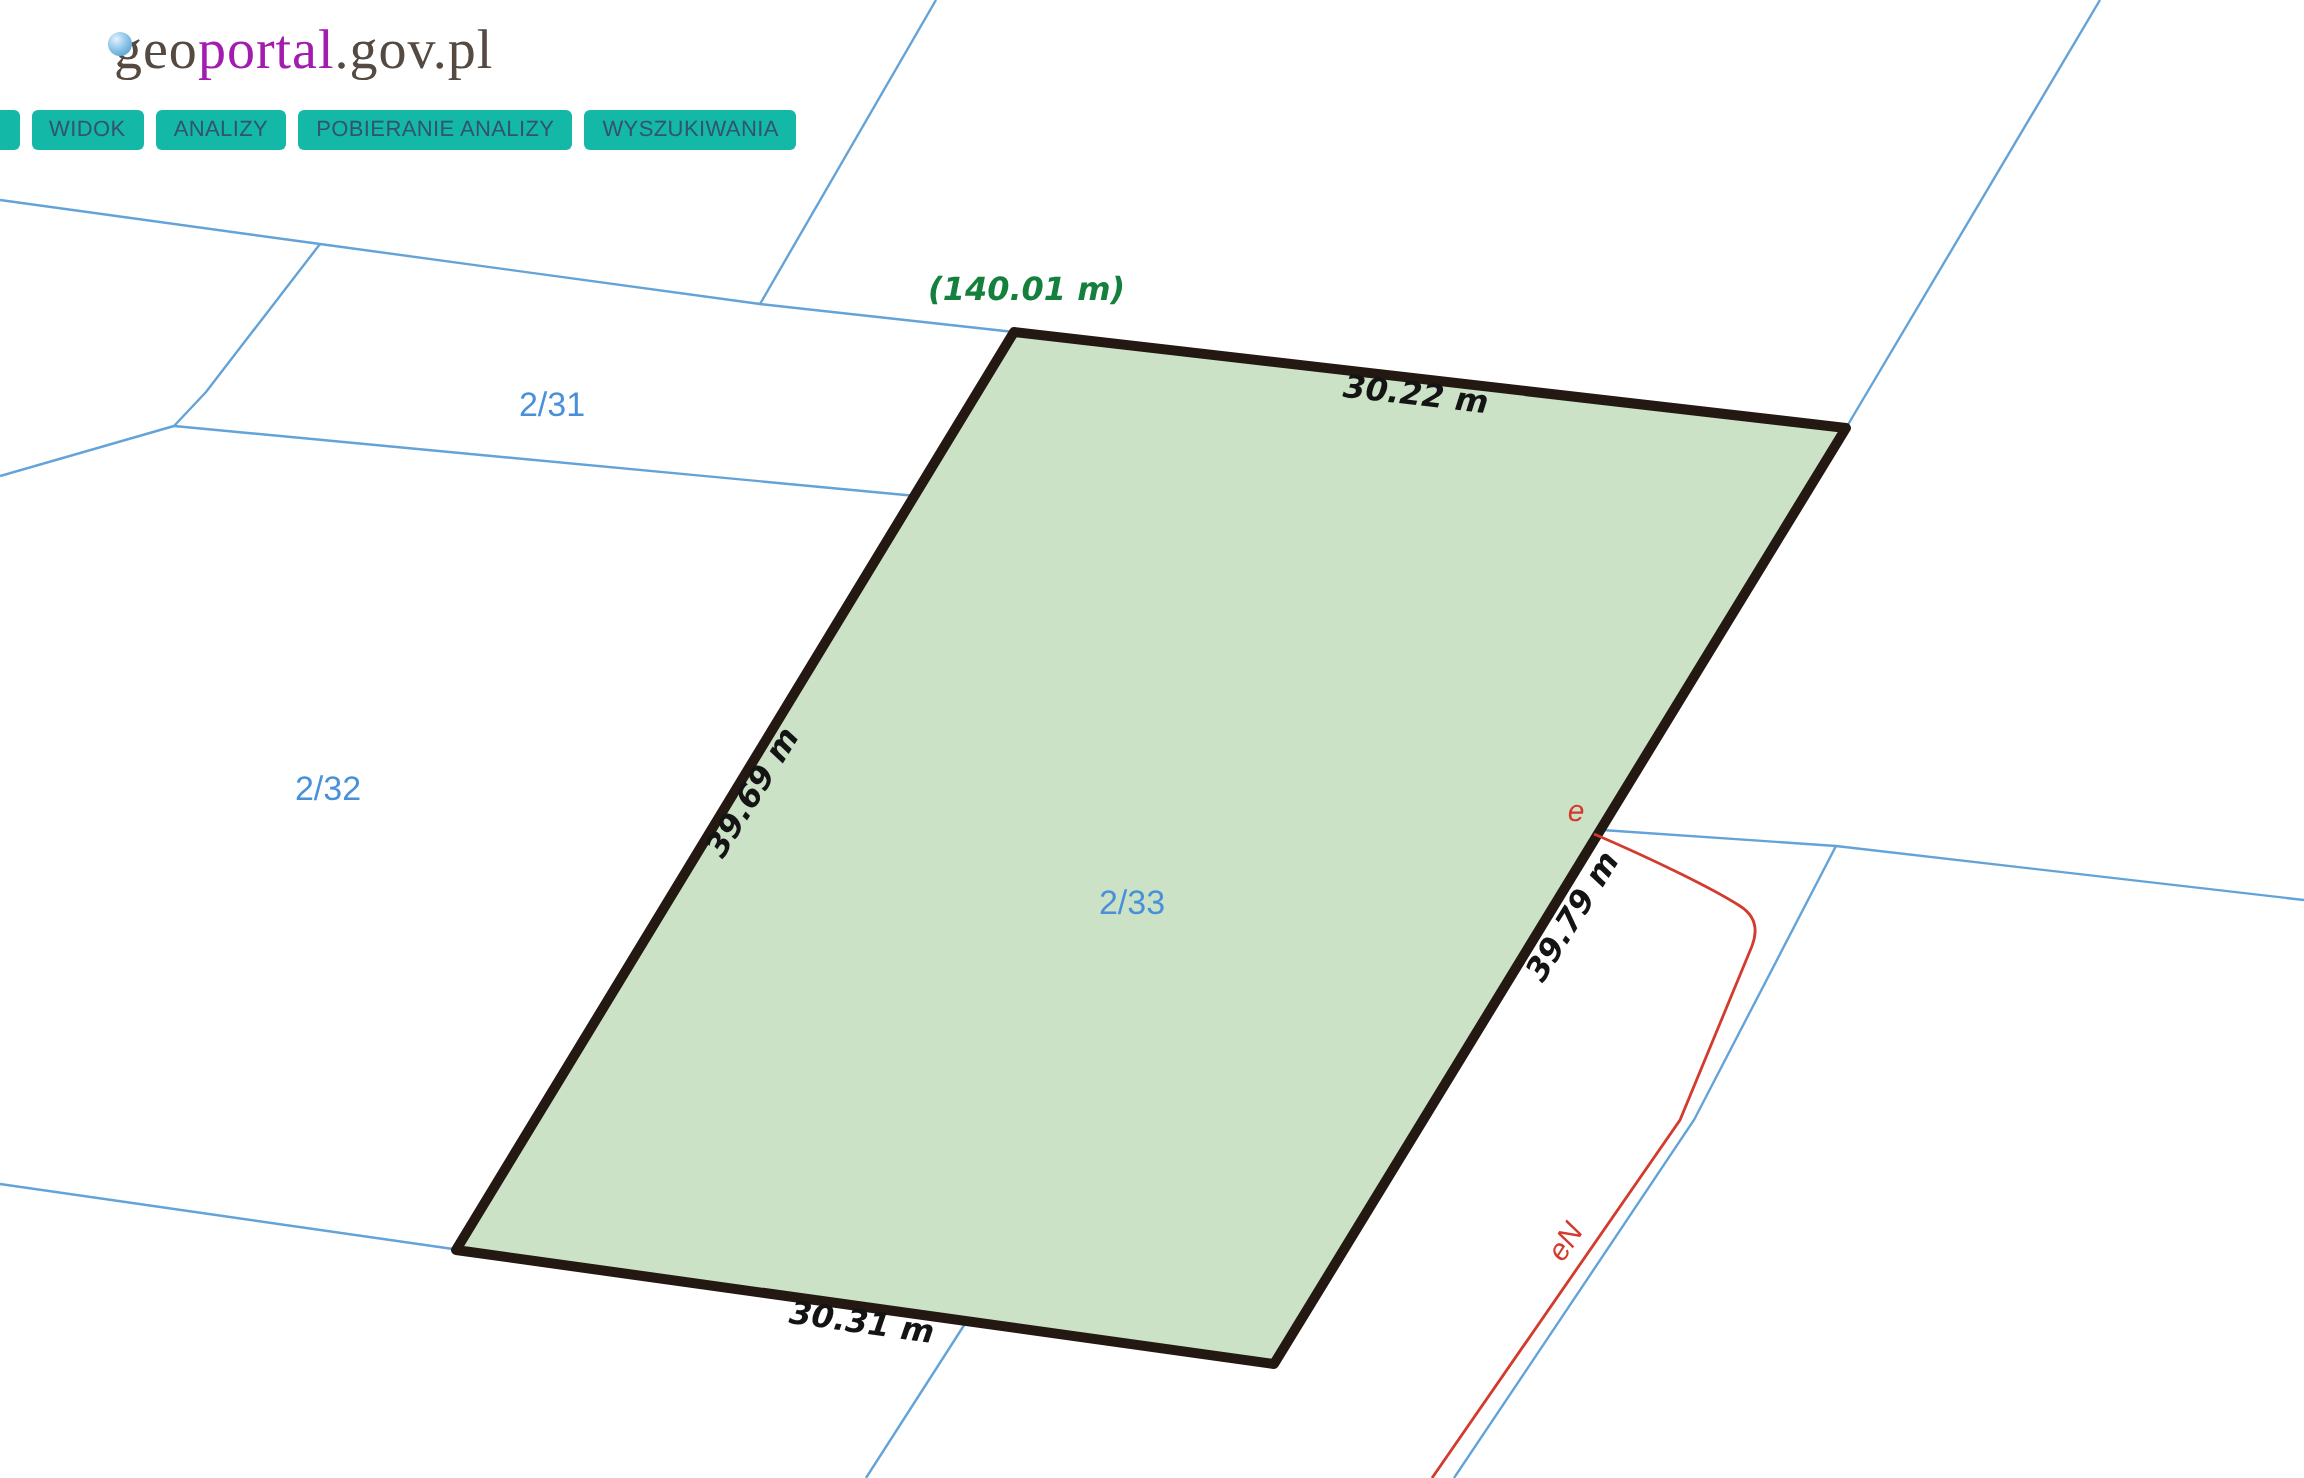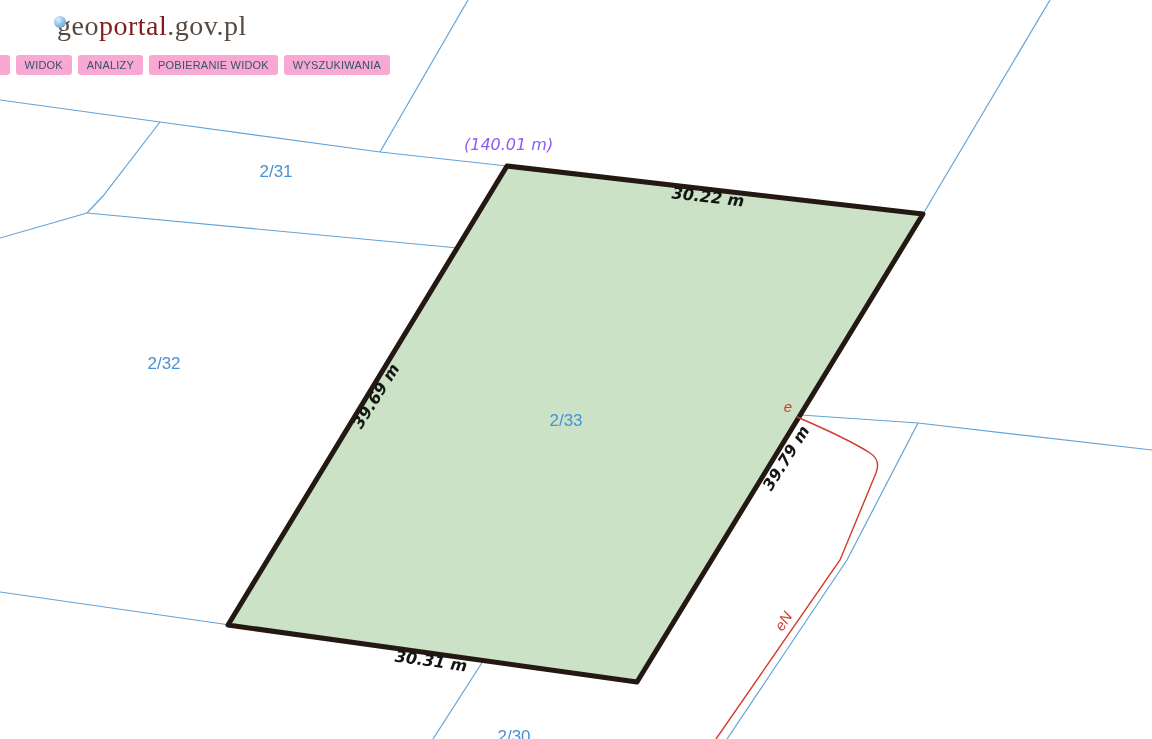--- a/index.html
+++ b/index.html
@@ -7,65 +7,65 @@
     position:relative;width:1152px;height:739px;background:#ffffff;
     overflow:hidden;font-family:"Liberation Sans",sans-serif;
   }
   
   .logo{
     position:absolute;left:57px;top:9px;
     font-family:"Liberation Serif",serif;font-size:28px;line-height:34px;
     letter-spacing:.5px;white-space:nowrap;
   }
   .logo .geo,.logo .gov{color:#554a41;}
-  .logo .portal{color:#7f1d1d;}
+  .logo .portal{color:#a21caf;}
   .logo-ball{
     position:absolute;left:54px;top:16px;width:12px;height:12px;border-radius:50%;
     background:radial-gradient(circle at 35% 30%, #e3f2fb 0%, #8ec6e9 45%, #4492c5 100%);
   }
   .menu{position:absolute;left:-16px;top:55px;display:flex;gap:6px;}
   .menu-btn{
-    background:#f9a8d4;color:#33536e;font-size:11px;font-family:"Liberation Sans",sans-serif;
+    background:#14b8a6;color:#33536e;font-size:11px;font-family:"Liberation Sans",sans-serif;
     padding:4px 9px;border:0;border-radius:3px;white-space:nowrap;cursor:pointer;letter-spacing:.2px;
   }
   
   .lbl{position:absolute;transform:translate(-50%,-50%);white-space:nowrap;}
   .dim{
     font-family:"DejaVu Sans",sans-serif;font-weight:bold;font-style:italic;
     font-size:16px;color:#141414;
   }
   .dim-total{
     position:absolute;left:464px;top:135px;white-space:nowrap;
-    font-family:"DejaVu Sans",sans-serif;font-weight:normal;font-style:italic;
-    font-size:16px;color:#8b5cf6;
+    font-family:"DejaVu Sans",sans-serif;font-weight:bold;font-style:italic;
+    font-size:16px;color:#15803d;
   }
   .rot-top{transform:translate(-50%,-50%) rotate(6.5deg);}
   .rot-left{transform:translate(-50%,-50%) rotate(-58deg);}
   .rot-right{transform:translate(-50%,-50%) rotate(-58deg);}
   .rot-bottom{transform:translate(-50%,-50%) rotate(8deg);}
-  .pid{font-size:17px;color:#4a90d9;}
+  .pid{font-size:17px;color:#4a90d9;margin-top:31px;}
   .red-lbl{color:#d23b2d;font-style:italic;font-size:15px;}
   .rot-en{transform:translate(-50%,-50%) rotate(-57deg);}
   svg.map{position:absolute;left:0;top:0;}
 </style>
 </head>
 <body>
 
 <div class="screen">
 
   <div class="logo">
     <span class="geo">geo</span><span class="portal">portal</span><span class="gov">.gov.pl</span>
   </div>
   <div class="logo-ball"></div>
 
   <div class="menu">
     <button class="menu-btn">K</button>
     <button class="menu-btn">WIDOK</button>
     <button class="menu-btn">ANALIZY</button>
-    <button class="menu-btn">POBIERANIE WIDOK</button>
+    <button class="menu-btn">POBIERANIE ANALIZY</button>
     <button class="menu-btn">WYSZUKIWANIA</button>
   </div>
 
   <svg class="map" width="1152" height="739" viewBox="0 0 1152 739">
 
     <g stroke="#63a3d8" stroke-width="1.2" fill="none">
       <polyline points="0,100 160,122 380,152 507,166"></polyline>
       <polyline points="468,0 380,152"></polyline>
       <polyline points="160,122 103,196 87,213"></polyline>
       <polyline points="87,213 0,238"></polyline>

